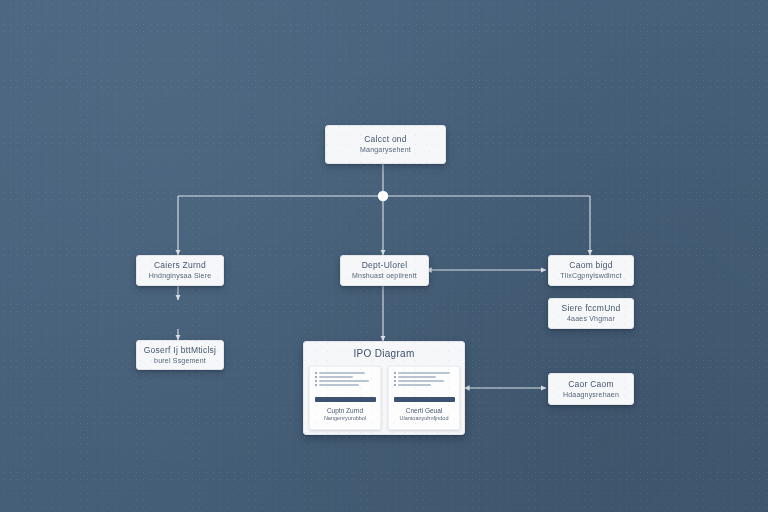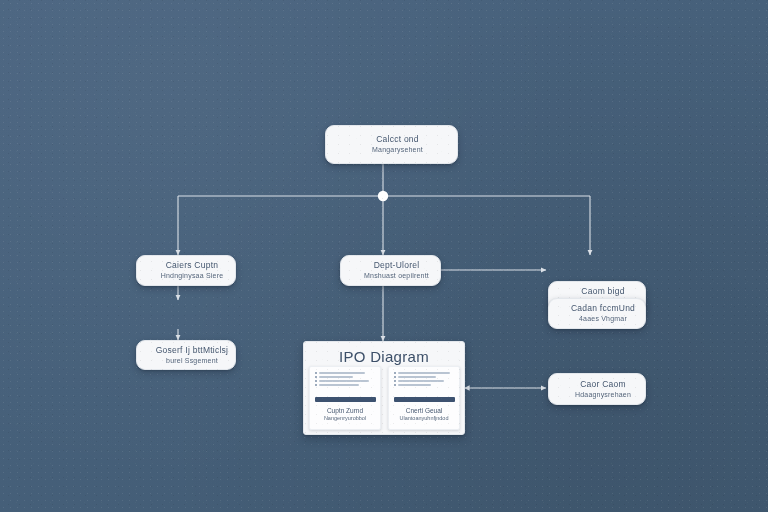--- a/index.html
+++ b/index.html
@@ -22,38 +22,37 @@
       radial-gradient(rgba(255,255,255,.55) .5px, transparent .6px),
       radial-gradient(rgba(0,0,0,.45) .5px, transparent .6px),
       radial-gradient(rgba(160,190,160,.35) .5px, transparent .6px);
     background-size:7px 7px, 11px 9px, 17px 13px;
     background-position:0 0, 3px 5px, 8px 2px;
   }
   svg.edges{position:absolute;left:0;top:0;width:768px;height:512px;}
 
   .node{
     position:absolute;background:#f6f7f9;
-    border:1px solid #e3e7ec;border-radius:9px;
+    border:1px solid #e3e7ec;border-radius:3px;
     box-shadow:0 3px 7px rgba(20,30,45,.28), 0 1px 2px rgba(20,30,45,.22);
     display:flex;flex-direction:column;align-items:center;justify-content:center;
     text-align:center;color:#44566e;
     filter:blur(.65px);
-    padding-left:12px;
   }
   .node .l1{font-size:8.5px;letter-spacing:.25px;line-height:1.32;filter:blur(.55px);}
   .node .l2{font-size:7px;letter-spacing:.2px;line-height:1.32;opacity:.92;filter:blur(.7px);}
 
   #panel{
     position:absolute;left:303px;top:341px;width:160px;height:92px;
     background:#f6f7f9;border:1px solid #e3e7ec;border-radius:3px;
     box-shadow:0 4px 9px rgba(20,30,45,.3), 0 1px 2px rgba(20,30,45,.22);
   }
   #panel-title{
     position:absolute;left:0;right:0;top:6px;text-align:center;
-    font-size:15px;color:#3c4f68;letter-spacing:.3px;filter:blur(.45px);
+    font-size:10px;color:#3c4f68;letter-spacing:.3px;filter:blur(.45px);
   }
   .subcard{
     position:absolute;top:24px;width:70px;height:62px;
     background:#fdfdfe;border:1px solid #eceff3;border-radius:2px;
     box-shadow:0 1px 3px rgba(20,30,45,.16);
   }
   #sub-left{left:5px;}
   #sub-right{left:84px;}
   .bullets{position:absolute;left:5px;top:5px;right:4px;}
   .brow{display:flex;align-items:center;gap:2px;margin-bottom:2.5px;}
@@ -104,39 +103,39 @@
 
     <circle cx="383" cy="196" r="5.2" fill="#ffffff"></circle>
   </svg>
 
   <div class="node" id="n-root" style="left:325px;top:125px;width:119px;height:37px;">
     <div class="l1">Calcct ond</div>
     <div class="l2">Mangarysehent</div>
   </div>
 
   <div class="node" style="left:136px;top:255px;width:86px;height:29px;">
-    <div class="l1">Caiers Cuptn</div>
+    <div class="l1">Caiers Zurnd</div>
     <div class="l2">Hndnginysaa Siere</div>
   </div>
   <div class="node" style="left:136px;top:340px;width:86px;height:28px;">
     <div class="l1">Goserf Ij bttMticlsj</div>
     <div class="l2">burel Ssgement</div>
   </div>
 
   <div class="node" style="left:340px;top:255px;width:87px;height:29px;">
     <div class="l1">Dept-Ulorel</div>
     <div class="l2">Mnshuast oepilrentt</div>
   </div>
 
-  <div class="node" style="left:548px;top:255px;width:84px;height:29px;margin-top:26px;">
+  <div class="node" style="left:548px;top:255px;width:84px;height:29px;">
     <div class="l1">Caom bigd</div>
     <div class="l2">TlixCgpnylswdlmct</div>
   </div>
   <div class="node" style="left:548px;top:298px;width:84px;height:29px;">
-    <div class="l1">Cadan fccmUnd</div>
+    <div class="l1">Siere fccmUnd</div>
     <div class="l2">4aaes Vhgmar</div>
   </div>
   <div class="node" style="left:548px;top:373px;width:84px;height:30px;">
     <div class="l1">Caor Caom</div>
     <div class="l2">Hdaagnysrehaen</div>
   </div>
 
   <div id="panel">
     <div id="panel-title">IPO Diagram</div>
 

